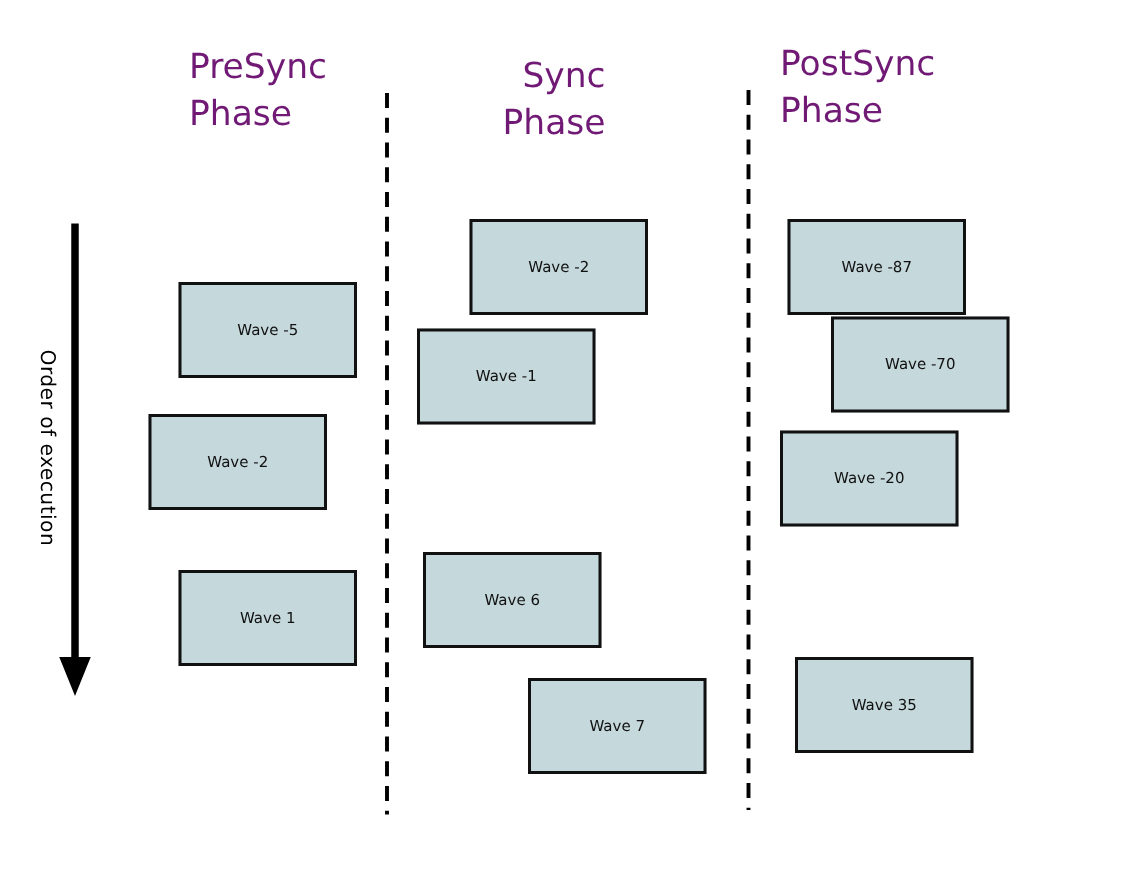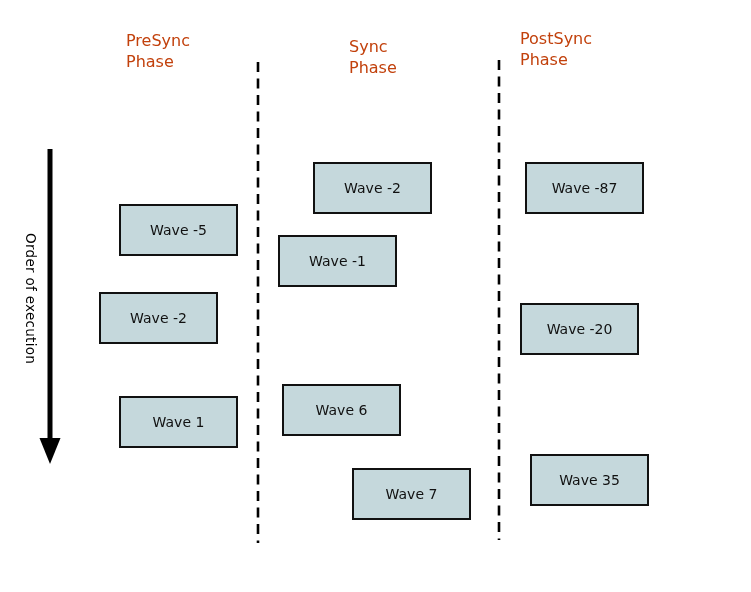--- a/index.html
+++ b/index.html
@@ -25,69 +25,68 @@
   .arrow-shaft {
     stroke: var(--line-color, #000000);
     stroke-width: 5;
   }
   .arrow-head {
     fill: var(--line-color, #000000);
     stroke: none;
   }
   .phase-title {
     position: absolute;
-    font-size: 16px;
+    font-size: 23px;
     line-height: 1.33;
-    color: #c2410c;
+    color: #701a75;
     white-space: pre-line;
   }
   .order-label {
     position: absolute;
     left: 23px;
     top: 233px;
     writing-mode: vertical-rl;
     text-orientation: mixed;
     font-size: 13.5px;
     color: #000000;
     letter-spacing: 0.3px;
   }
   .wave {
     position: absolute;
     width: 119px;
-    height: 52px;
+    height: 64px;
     box-sizing: border-box;
     background: var(--wave-fill, #c5d8dc);
     border: 2.5px solid var(--wave-border, #111111);
     display: flex;
     align-items: center;
     justify-content: center;
-    font-size: 14px;
+    font-size: 10px;
     color: #111111;
-    margin-top: 16px;
   }
   
   .w-p0 { left: 119px; top: 188px; }
   .w-p1 { left:  99px; top: 276px; }
   .w-p2 { left: 119px; top: 380px; }
   .w-p3 { left: 102px; top: 453px; }
   
   .w-s0 { left: 313px; top: 146px; }
   .w-s1 { left: 278px; top: 219px; }
   .w-s2 { left: 332px; top: 294px; }
   .w-s3 { left: 282px; top: 368px; }
   .w-s4 { left: 352px; top: 452px; }
   
   .w-t0 { left: 525px; top: 146px; }
   .w-t1 { left: 554px; top: 211px; }
   .w-t2 { left: 520px; top: 287px; }
   .w-t3 { left: 557px; top: 351px; }
   .w-t4 { left: 530px; top: 438px; }
   
   .t-presync  { left: 126px; top: 30px; }
-  .t-sync     { left: 349px; top: 36px; }
+  .t-sync     { left: 335px; top: 36px; text-align: right; }
   .t-postsync { left: 520px; top: 28px; }
 </style>
 </head>
 <body>
 
 <div class="canvas">
 
   <svg class="overlay" viewBox="0 0 751 592" xmlns="http://www.w3.org/2000/svg">
     <line class="divider" x1="258" y1="62" x2="258" y2="543"></line>
     <line class="divider" x1="499" y1="60" x2="499" y2="540"></line>
@@ -109,16 +108,17 @@
   <div class="wave w-p0">Wave -5</div>
   <div class="wave w-p1">Wave -2</div>
   <div class="wave w-p2">Wave 1</div>
 
   <div class="wave w-s0">Wave -2</div>
   <div class="wave w-s1">Wave -1</div>
   <div class="wave w-s3">Wave 6</div>
   <div class="wave w-s4">Wave 7</div>
 
   <div class="wave w-t0">Wave -87</div>
+  <div class="wave w-t1">Wave -70</div>
   <div class="wave w-t2">Wave -20</div>
   <div class="wave w-t4">Wave 35</div>
 
 </div>
 
 </body></html>

